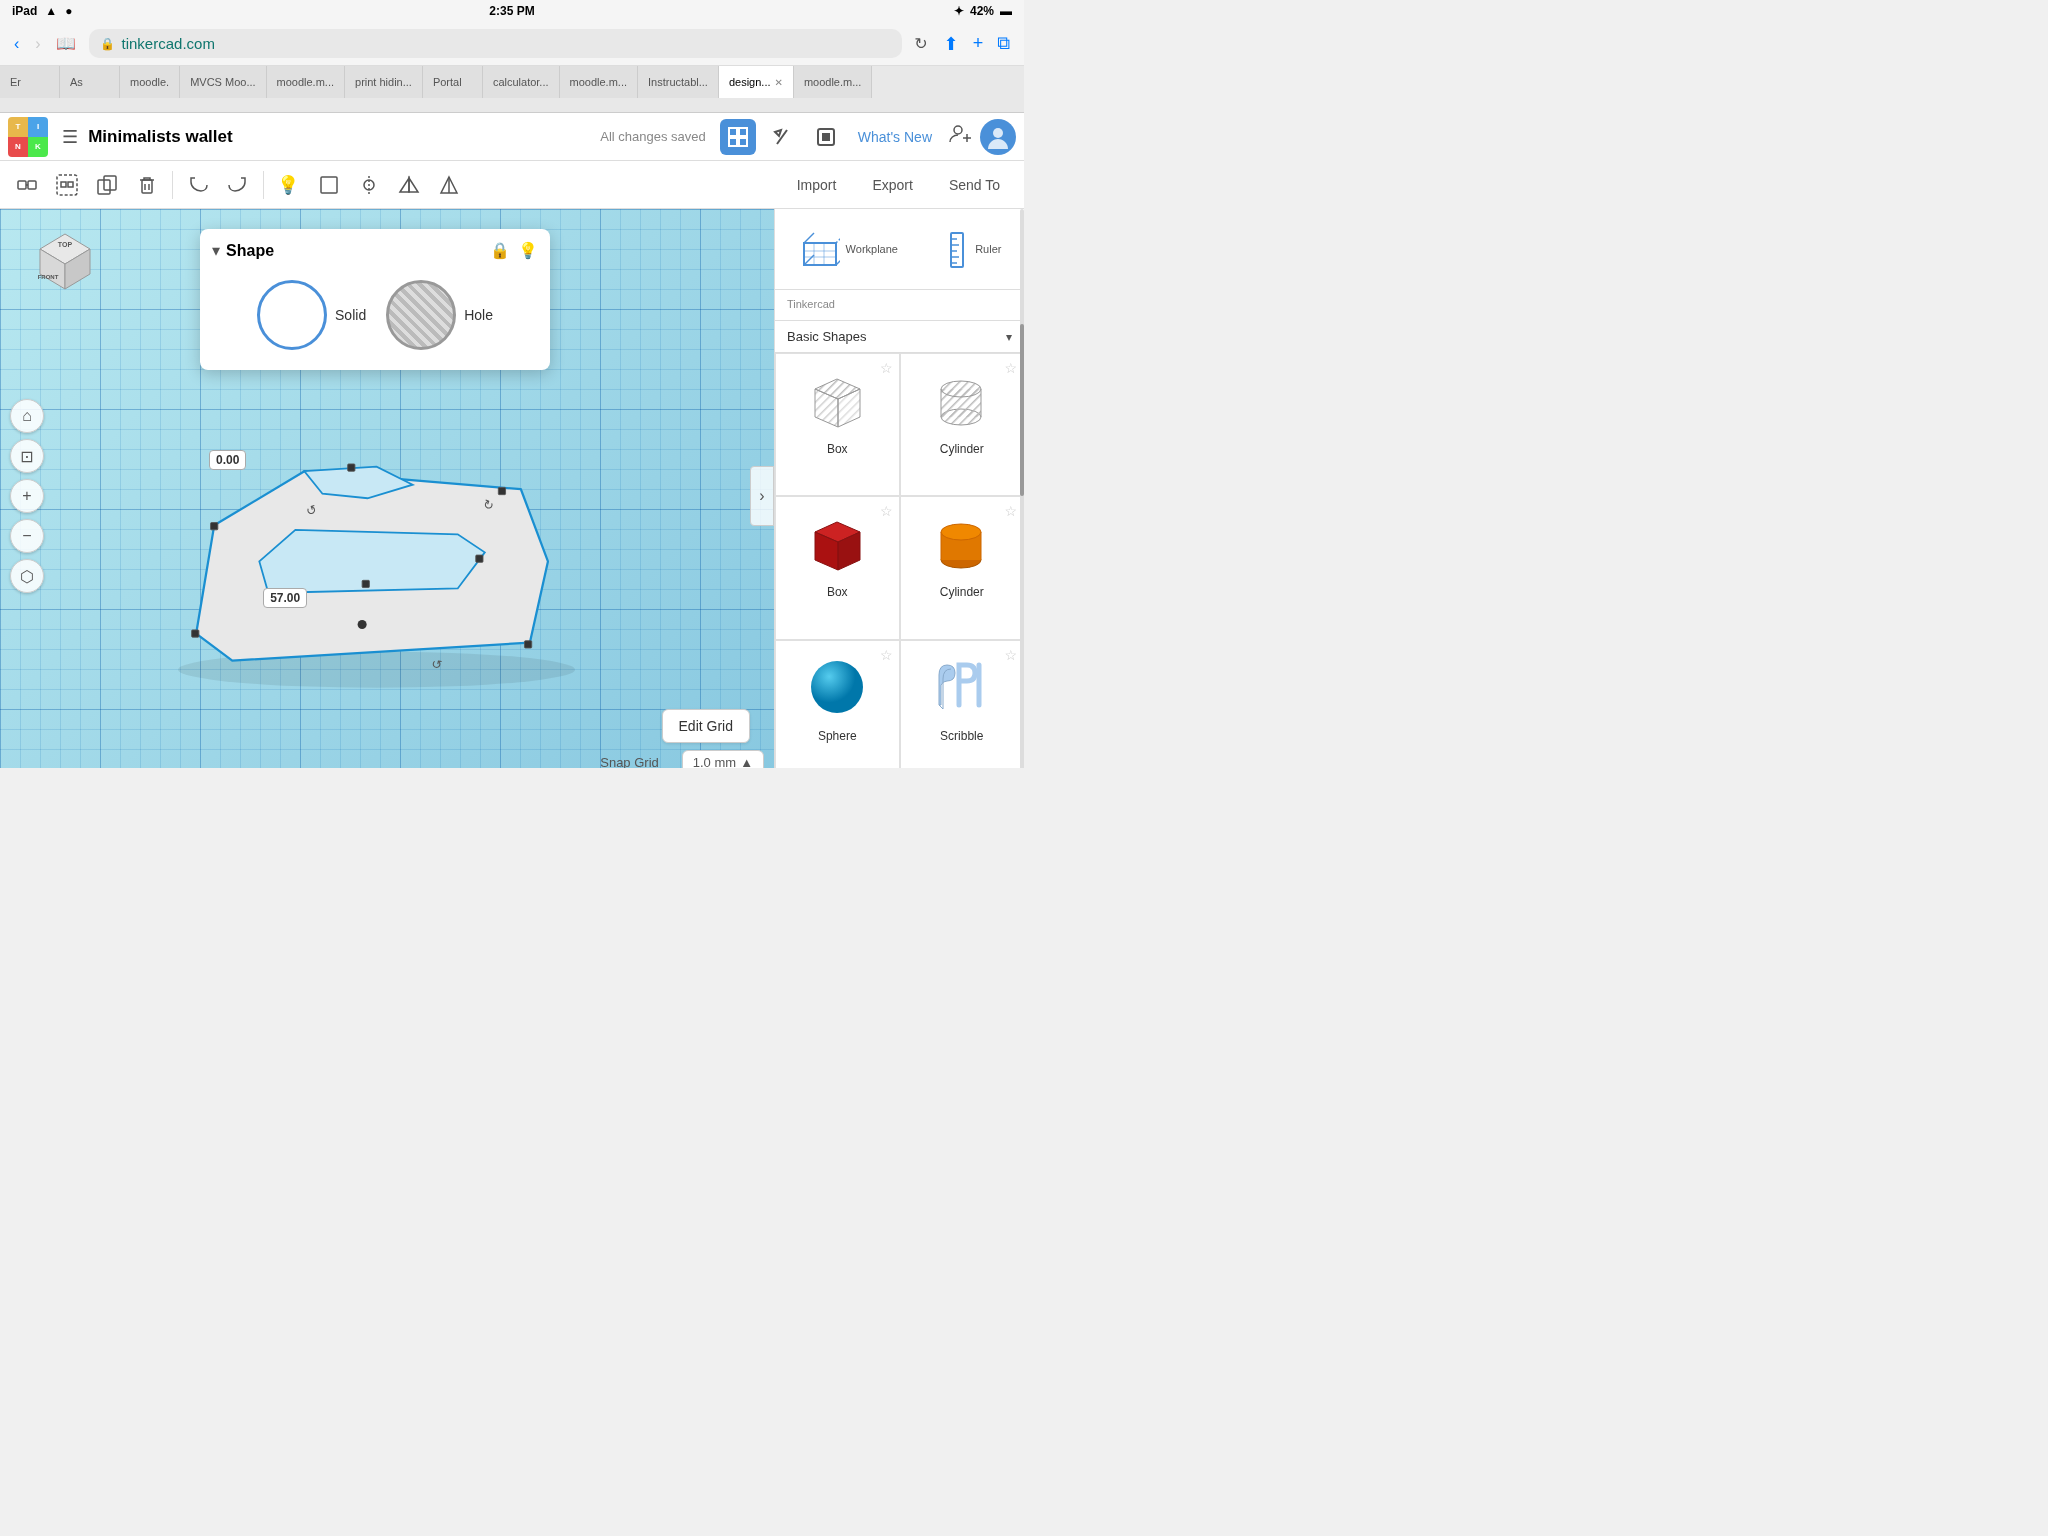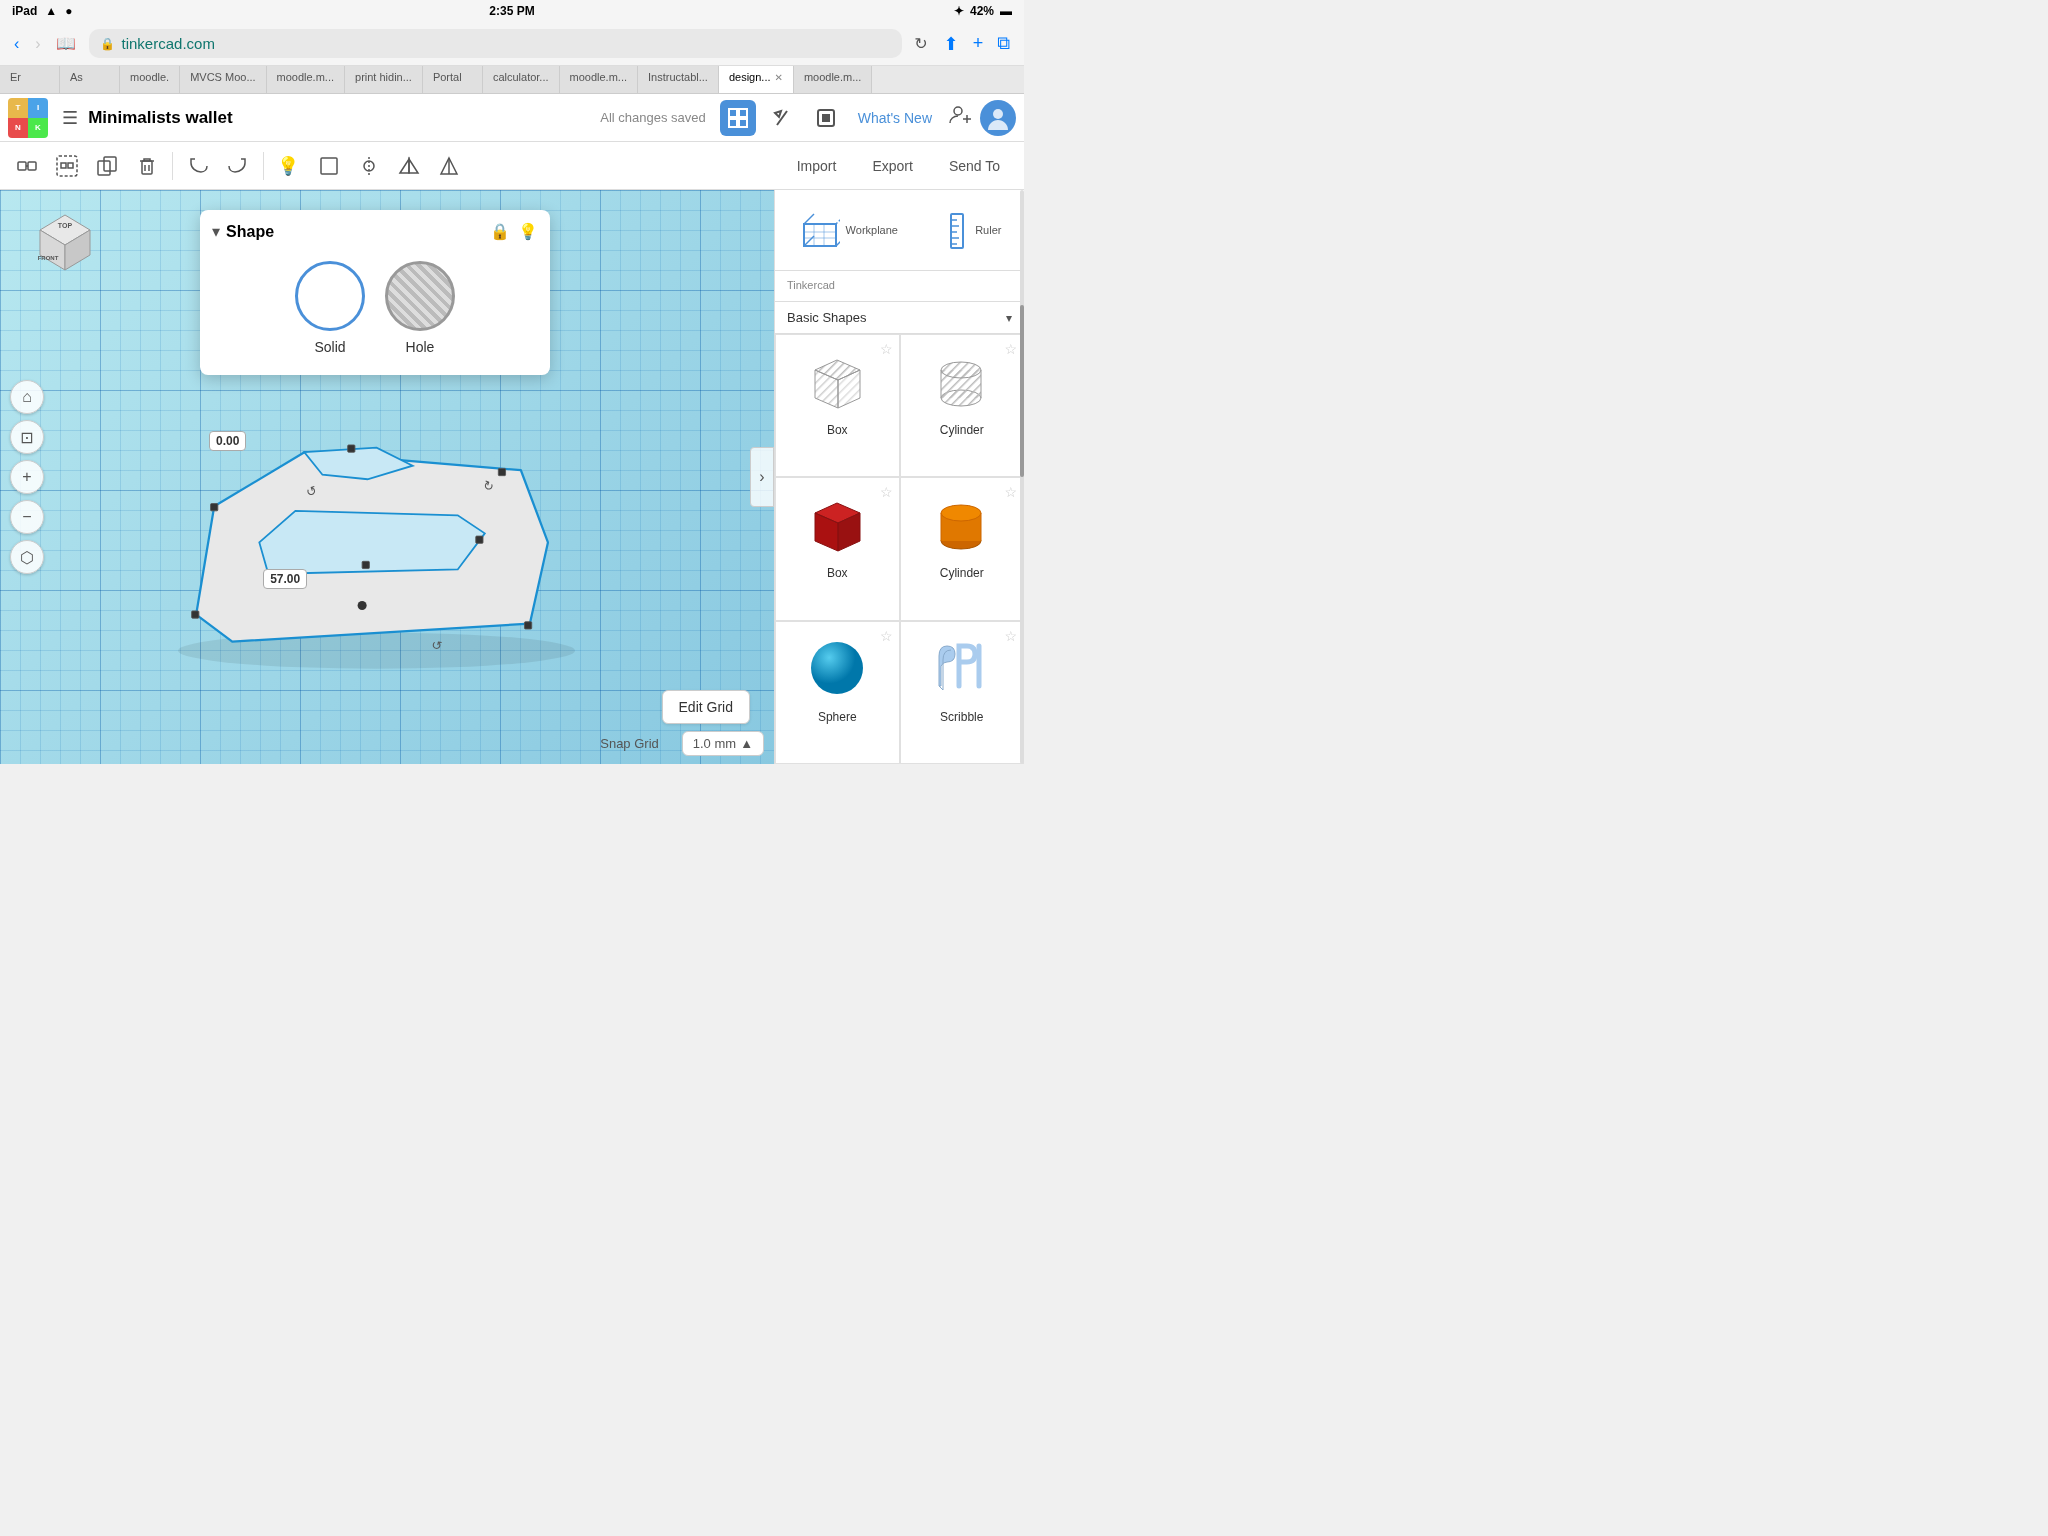--- a/index.html
+++ b/index.html
@@ -27,21 +27,21 @@
       border-radius: 10px; padding: 6px 12px; gap: 6px; font-size: 14px;
     }
     .lock-icon { color: #555; font-size: 12px; }
     .address-text { color: #0f766e; font-size: 15px; }
     .reload-btn { background: none; border: none; cursor: pointer; font-size: 16px; color: #555; padding: 4px; }
     .browser-actions { display: flex; gap: 6px; align-items: center; }
     .browser-action-btn { background: none; border: none; cursor: pointer; font-size: 18px; color: #007AFF; padding: 4px; }
 
     
     #tabs-bar {
-      display: flex; align-items: flex-end; height: 28px; background: #e8e8e8;
+      display: flex; align-items: flex-start; height: 47px; background: #e8e8e8;
       border-bottom: 1px solid #ccc; overflow: hidden;
     }
     .tab {
       display: flex; align-items: center; padding: 0 10px; height: 32px;
       font-size: 11px; color: #555; border-right: 1px solid #ccc;
       white-space: nowrap; cursor: pointer; background: #e0e0e0; min-width: 60px;
     }
     .tab.active { background: #fff; color: #000; }
     .tab-close { margin-left: 4px; font-size: 10px; color: #888; cursor: pointer; }
 
@@ -145,21 +145,21 @@
       padding: 12px;
     }
     .panel-header {
       display: flex; align-items: center; margin-bottom: 12px;
     }
     .panel-collapse { font-size: 16px; color: #555; margin-right: 6px; cursor: pointer; }
     .panel-title { font-size: 16px; font-weight: 600; flex: 1; }
     .panel-actions { display: flex; gap: 8px; }
     .panel-action { font-size: 16px; color: #555; cursor: pointer; }
     .shape-options { display: flex; gap: 20px; justify-content: center; padding: 8px 0; }
-    .shape-option { display: flex; flex-direction: column; align-items: center; gap: 8px; cursor: pointer; }
+    .shape-option { display: flex; flex-direction: row; align-items: center; gap: 8px; cursor: pointer; }
     .shape-circle {
       width: 70px; height: 70px; border-radius: 50%;
       border: 3px solid #4a90d9; background: transparent;
     }
     .shape-circle.hole {
       background: repeating-linear-gradient(
         45deg, #bbb 0px, #bbb 4px, #ddd 4px, #ddd 8px
       );
       border: 3px solid #999;
     }

